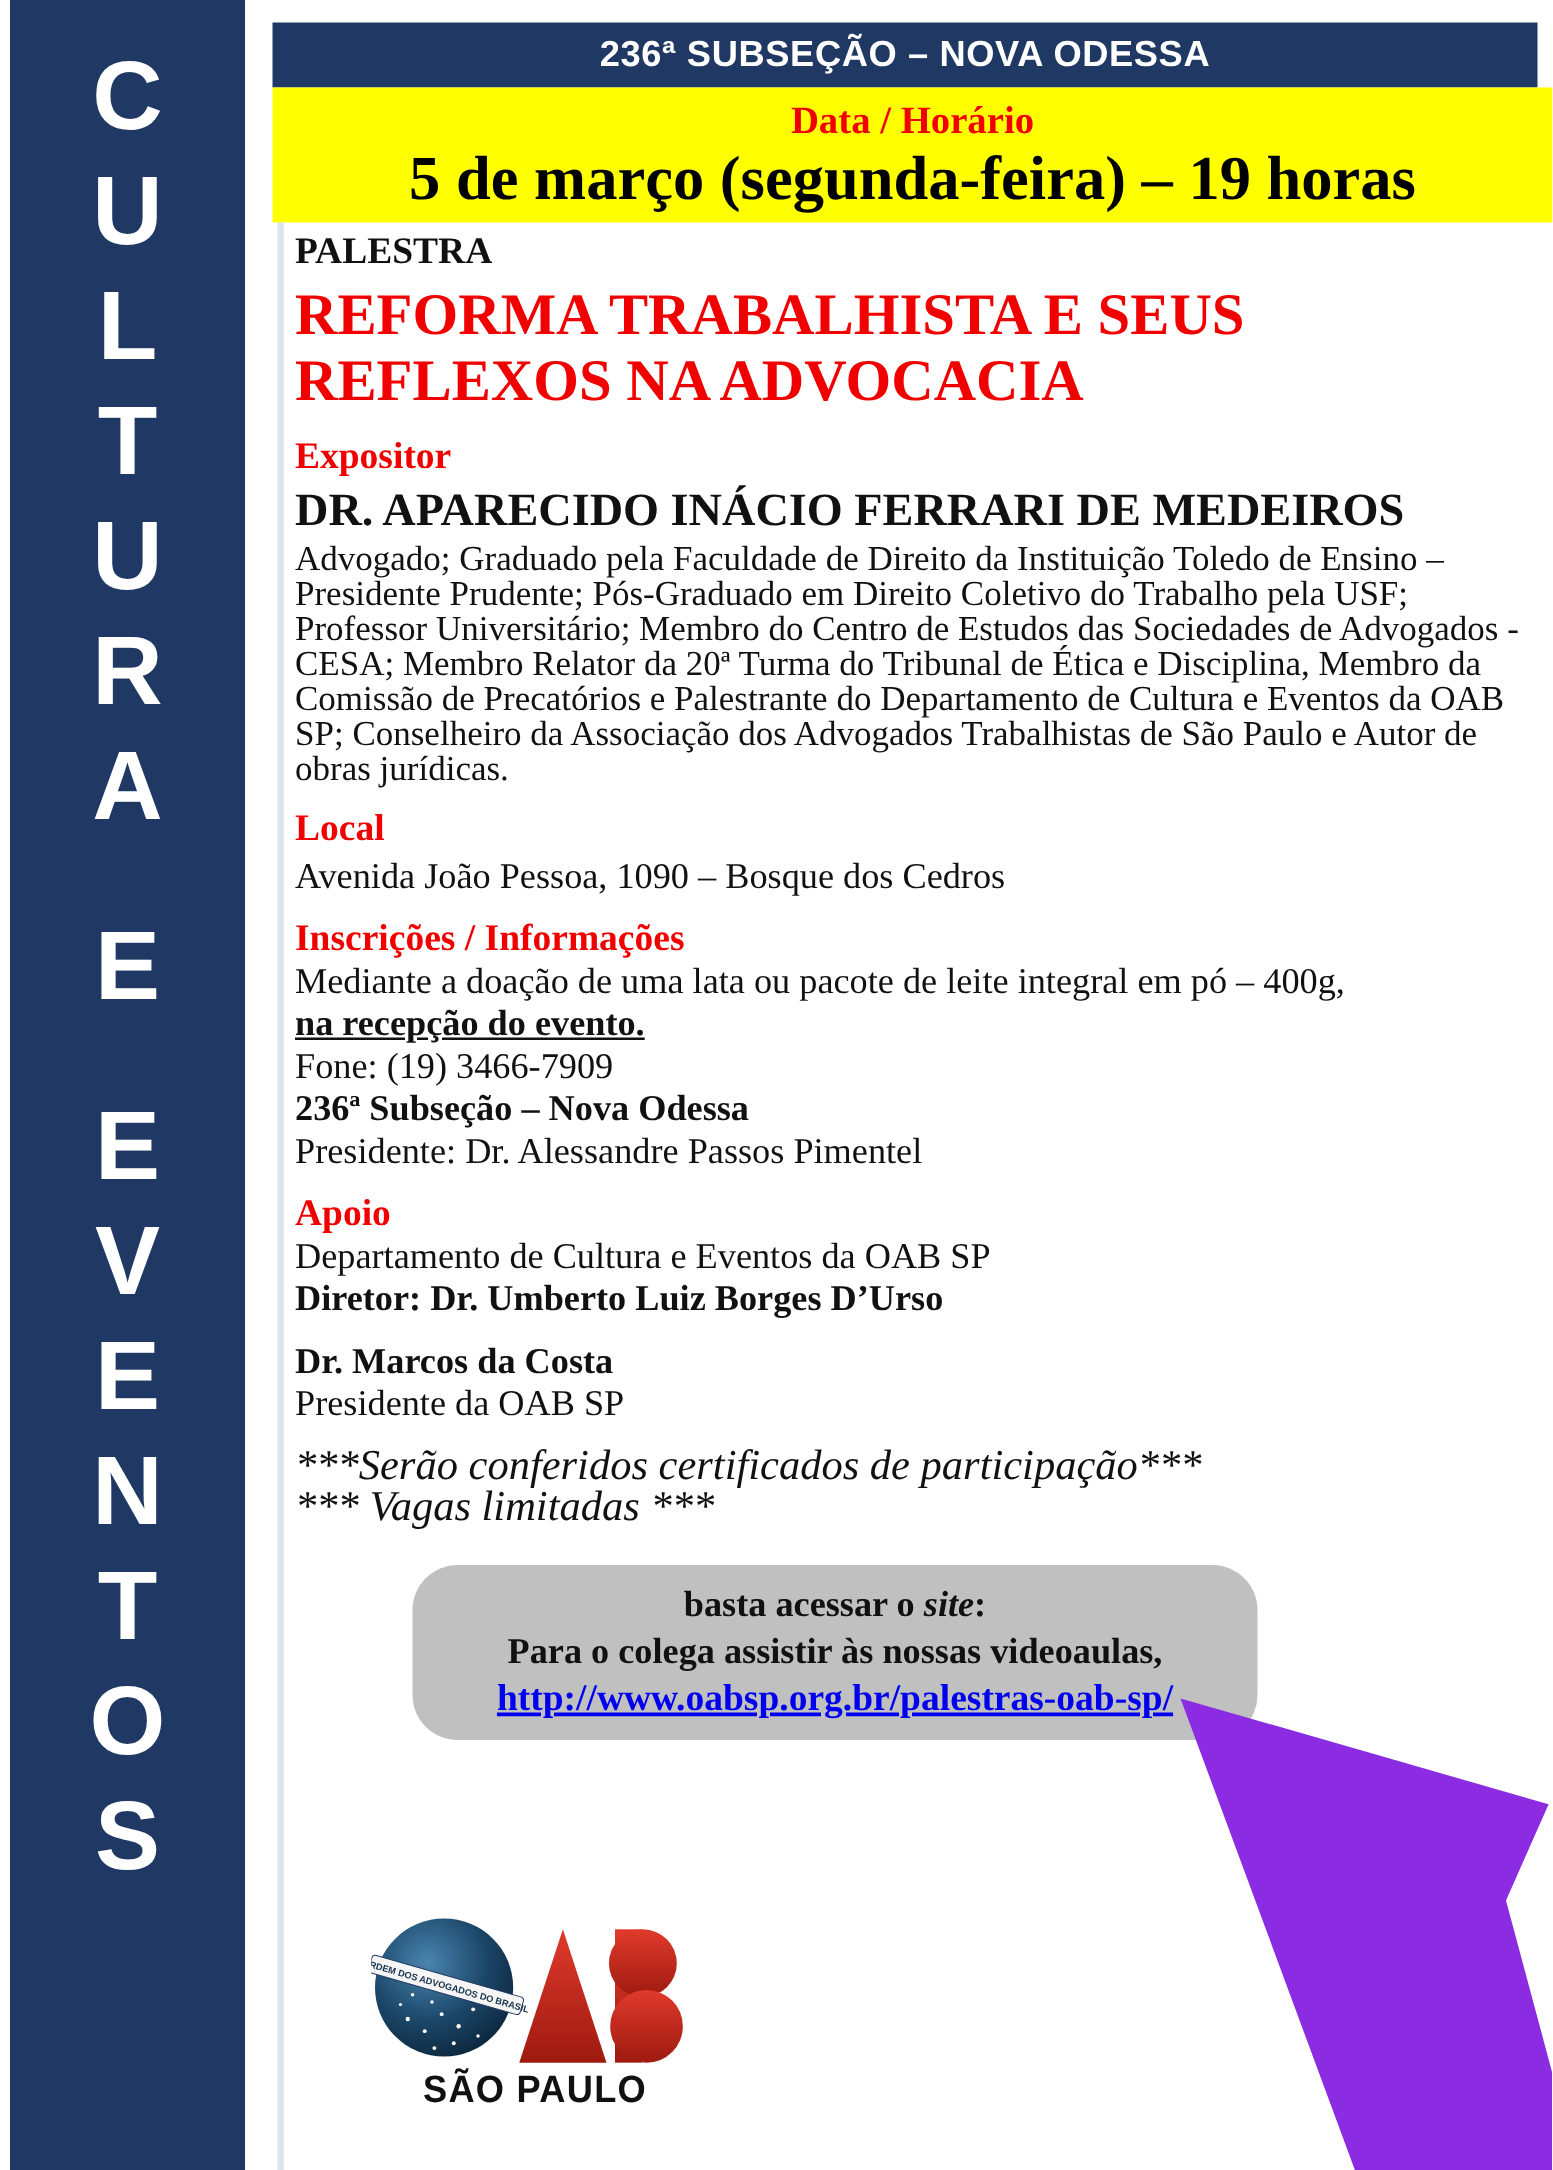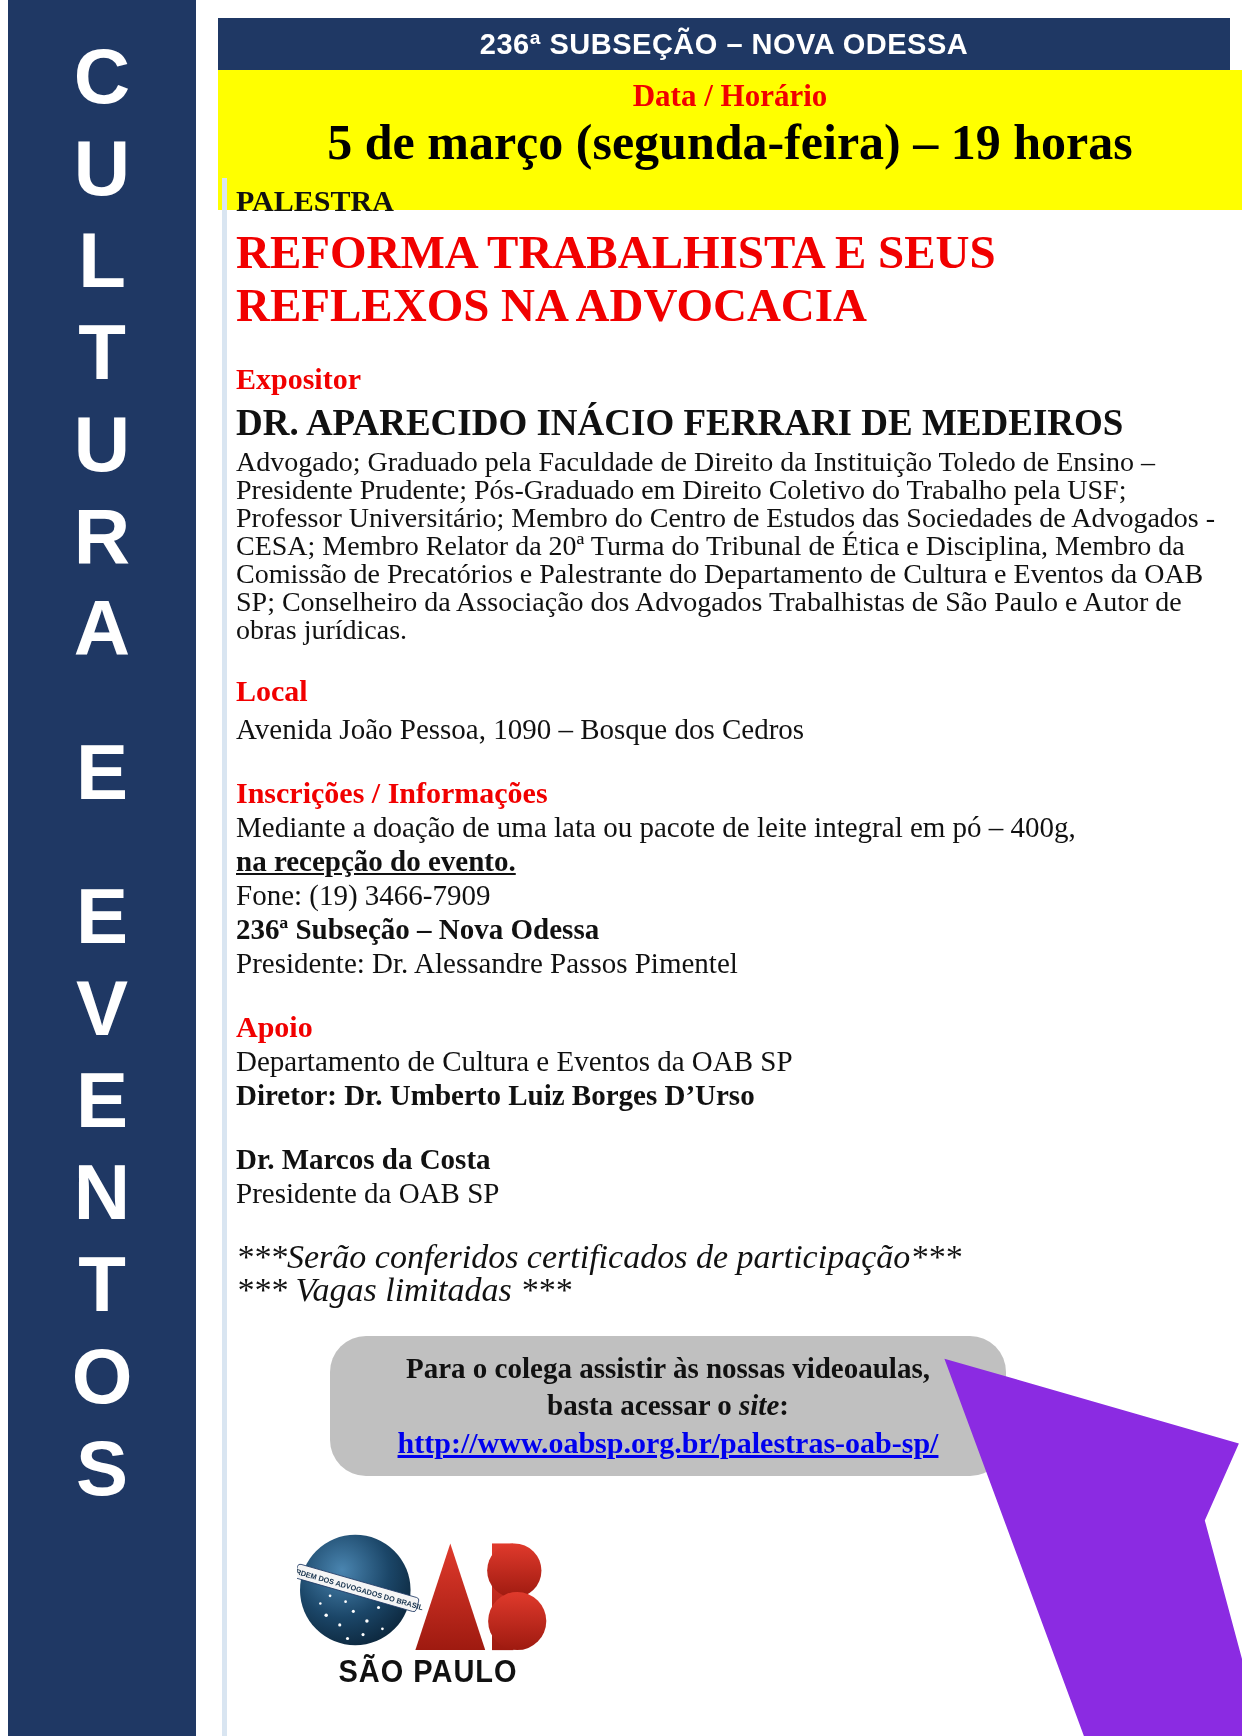--- a/index.html
+++ b/index.html
@@ -21,21 +21,21 @@
   
   .topbar{
     position:absolute;left:218px;top:18px;right:12px;height:52px;
     background:#1f3864;display:flex;align-items:center;justify-content:center;
   }
   .topbar-title{
     color:#ffffff;font-family:"Liberation Sans",sans-serif;font-weight:bold;
     font-size:29px;letter-spacing:.5px;white-space:nowrap;
   }
   .datebar{
-    position:absolute;left:218px;top:70px;right:0;height:140px;
+    position:absolute;left:218px;top:70px;right:0;height:108px;
     background:#ffff00;text-align:center;
   }
   .datebar-label{
     margin-top:9px;color:#f10000;font-weight:bold;font-size:31px;line-height:34px;
   }
   .datebar-value{
     color:#000;font-weight:bold;font-size:50px;line-height:58px;white-space:nowrap;
   }
   
   .content-rule{
@@ -46,21 +46,21 @@
   .kicker{font-weight:bold;font-size:30px;line-height:34px;}
   .talk-title{color:#f10000;font-weight:bold;font-size:47px;line-height:53px;margin-top:8px;white-space:nowrap;}
   .sect{color:#f10000;font-weight:bold;font-size:30px;line-height:34px;}
   .speaker-name{font-weight:bold;font-size:37px;line-height:42px;margin-top:6px;white-space:nowrap;}
   .bio{font-size:28px;line-height:28px;margin-top:4px;}
   .big-line{font-weight:bold;font-size:37px;line-height:42px;white-space:nowrap;}
   .body-line{font-size:29px;line-height:34px;white-space:nowrap;}
   .bold-line{font-weight:bold;font-size:29px;line-height:34px;white-space:nowrap;}
   .underlined{text-decoration:underline;}
   .note{font-style:italic;font-size:34px;line-height:33px;}
-  .mt-sec{margin-top:30px;}
+  .mt-sec{margin-top:16px;}
   .mt-sm{margin-top:4px;}
   
   .cta-box{
     margin:30px 0 0 94px;width:676px;background:#c0c0c0;border-radius:36px;
     padding:14px 16px;box-sizing:border-box;text-align:center;
   }
   .cta-line{font-weight:bold;font-size:29px;line-height:37px;white-space:nowrap;}
   .cta-link{color:#0000ee;font-weight:bold;font-size:30px;line-height:38px;text-decoration:underline;white-space:nowrap;display:inline-block;}
   .cta-part{font-weight:bold;font-size:29px;line-height:38px;letter-spacing:2px;white-space:nowrap;}
   
@@ -141,22 +141,22 @@
   <div class="body-line">Departamento de Cultura e Eventos da OAB SP</div>
   <div class="bold-line">Diretor: Dr. Umberto Luiz Borges D’Urso</div>
 
   <div class="bold-line mt-sec">Dr. Marcos da Costa</div>
   <div class="body-line">Presidente da OAB SP</div>
 
   <div class="note mt-sec">***Serão conferidos certificados de participação***</div>
   <div class="note">*** Vagas limitadas ***</div>
 
   <div class="cta-box">
+    <div class="cta-line"><span>basta acessar o </span><i>site</i><span>:</span></div>
     <div class="cta-line">Para o colega assistir às nossas videoaulas,</div>
-    <div class="cta-line"><span>basta acessar o </span><i>site</i><span>:</span></div>
     <a class="cta-link" href="#">http://www.oabsp.org.br/palestras-oab-sp/</a>
   </div>
 
 </div>
 
 <div class="logo">
   <svg width="262" height="128" viewBox="0 0 270 132">
     <defs>
       <radialGradient id="globeGrad" cx="38%" cy="32%" r="78%">
         <stop offset="0%" stop-color="#4a85b0"></stop>

